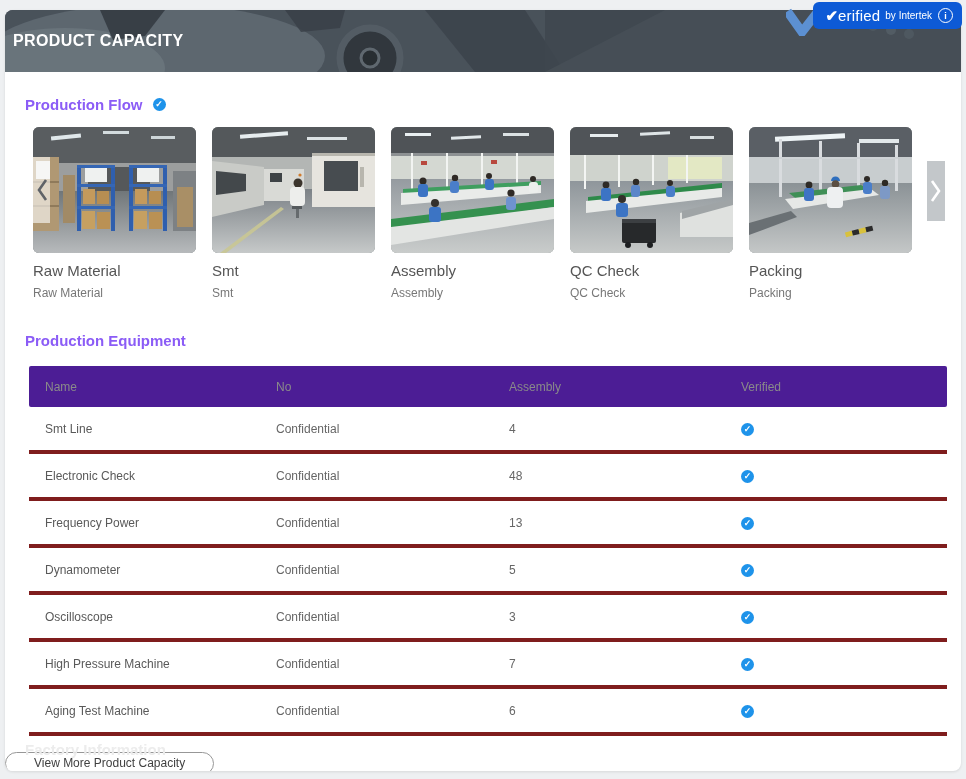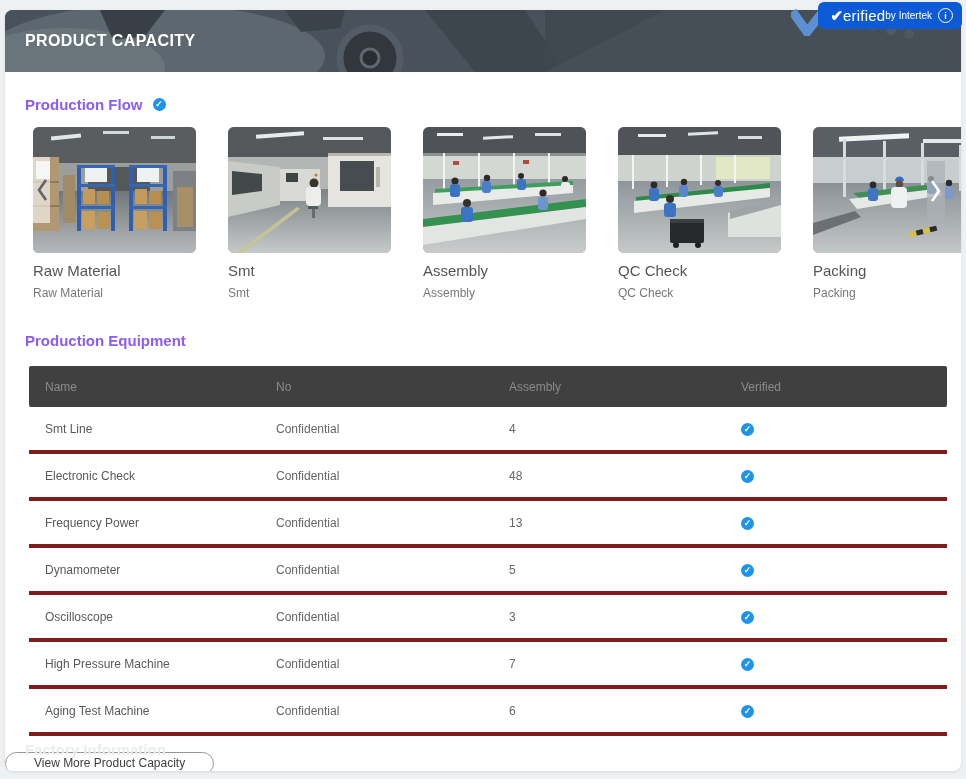--- a/index.html
+++ b/index.html
@@ -11,62 +11,62 @@
   }
   
   .card{
     position:absolute;left:5px;top:10px;width:956px;height:761px;
     background:#fff;border-radius:8px;overflow:hidden;
     box-shadow:0 1px 3px rgba(0,0,0,.10);
   }
   
   .banner{position:relative;height:62px;background:var(--banner-slate,#4d565f);overflow:hidden;display:flex;align-items:center;}
   .banner svg.bg{position:absolute;left:0;top:0;width:100%;height:100%;}
-  .banner h1{position:relative;z-index:2;margin:0 0 0 20px;color:#fff;font-size:16px;font-weight:bold;letter-spacing:.4px;}
+  .banner h1{position:relative;z-index:2;margin:0 0 0 8px;color:#fff;font-size:16px;font-weight:bold;letter-spacing:.4px;}
   
   .itk{position:absolute;top:2px;right:4px;z-index:10;}
   .itk-check{position:absolute;left:-27px;top:0;z-index:1;}
   .itk-pill{
     position:relative;z-index:2;height:27px;display:flex;align-items:center;
     background:var(--badge-blue,#0d5ad6);border-radius:6px;padding:0 9px 0 12px;color:#fff;
   }
   .itk-pill .vcheck{font-size:15px;font-weight:bold;line-height:1;}
   .itk-pill .brand{font-size:15px;font-weight:normal;letter-spacing:.2px;line-height:1;}
-  .itk-pill .by{font-size:10px;line-height:1;}
+  .itk-pill .by{font-size:10px;margin-left:5px;line-height:1;}
   .itk-pill .info{
     margin-left:6px;width:13px;height:13px;border:1px solid #fff;border-radius:50%;
     display:flex;align-items:center;justify-content:center;font-size:9px;font-weight:bold;font-style:normal;
   }
   
   .section-head{display:flex;align-items:center;margin:24px 0 0 20px;}
   .section-head h2{margin:0;font-size:15px;font-weight:bold;color:#8b5cf6;}
   .seal{
     width:13px;height:13px;border-radius:50%;background:var(--seal-blue,#1e93ea);
     display:inline-flex;align-items:center;justify-content:center;flex:0 0 auto;
   }
   .seal::after{content:"✓";color:#fff;font-size:9px;font-weight:bold;line-height:1;}
   .section-head .seal{margin-left:10px;}
   
-  .carousel{position:relative;margin-top:14px;padding-left:28px;display:flex;gap:32px;}
+  .carousel{position:relative;margin-top:14px;padding-left:28px;display:flex;gap:16px;}
   .flow-card{width:163px;flex:0 0 auto;}
   .photo{width:163px;height:126px;border-radius:6px;overflow:hidden;background:#9aa0a2;cursor:pointer;}
   .photo svg{display:block;width:100%;height:100%;}
   .flow-title{margin-top:9px;font-size:15px;color:#555;}
   .flow-sub{margin-top:7px;font-size:12px;color:#777;}
   .arrow{position:absolute;display:flex;align-items:center;justify-content:center;cursor:pointer;z-index:4;}
   .arrow-left{left:28px;top:30px;width:17px;height:66px;background:rgba(255,255,255,.6);}
   .arrow-right{right:16px;top:34px;width:18px;height:60px;background:rgba(172,177,181,.72);}
   
   .table{margin:17px 14px 0 24px;width:918px;font-size:12px;}
   .t-row{
     display:grid;grid-template-columns:231px 233px 232px 1fr;align-items:center;
     height:43px;padding-left:16px;border-bottom:4px solid #7f1d1d;color:#666;
   }
   .t-row .c-name{color:#595959;}
-  .t-head{height:41px;background:#404040;color:#8a8a8a;border-bottom:none;border-radius:2px;}
+  .t-head{height:41px;background:#4c1d95;color:#8a8a8a;border-bottom:none;border-radius:2px;}
   
   .btn-row{display:flex;justify-content:flex-start;margin-top:16px;}
   .view-more{
     height:23px;line-height:21px;padding:0 28px;background:#fff;border:1px solid #979797;
     border-radius:12px;font-size:12px;color:#404040;cursor:pointer;font-family:inherit;
   }
   .next-section{position:absolute;left:20px;bottom:13px;font-size:15px;font-weight:bold;color:#ececec;}
 </style>
 </head>
 <body>

